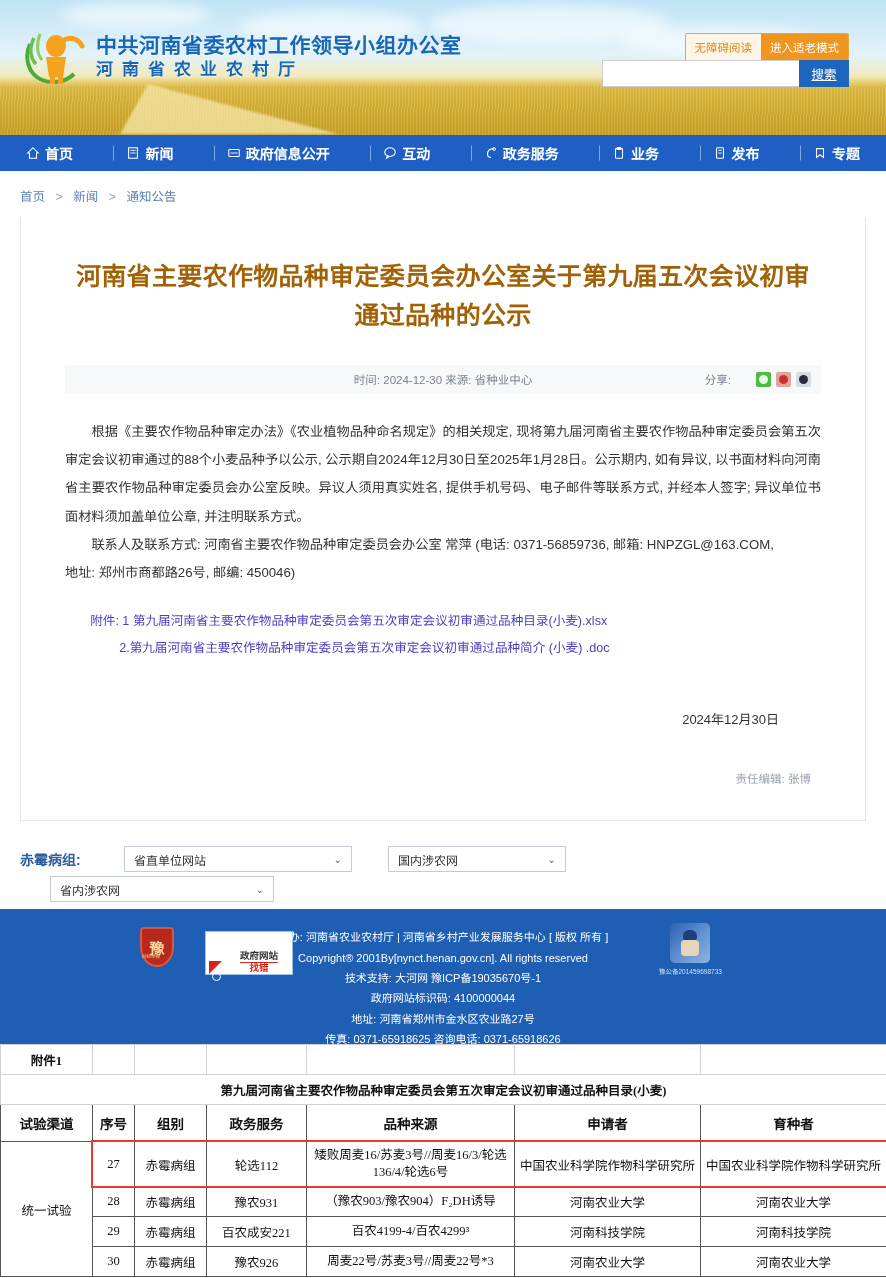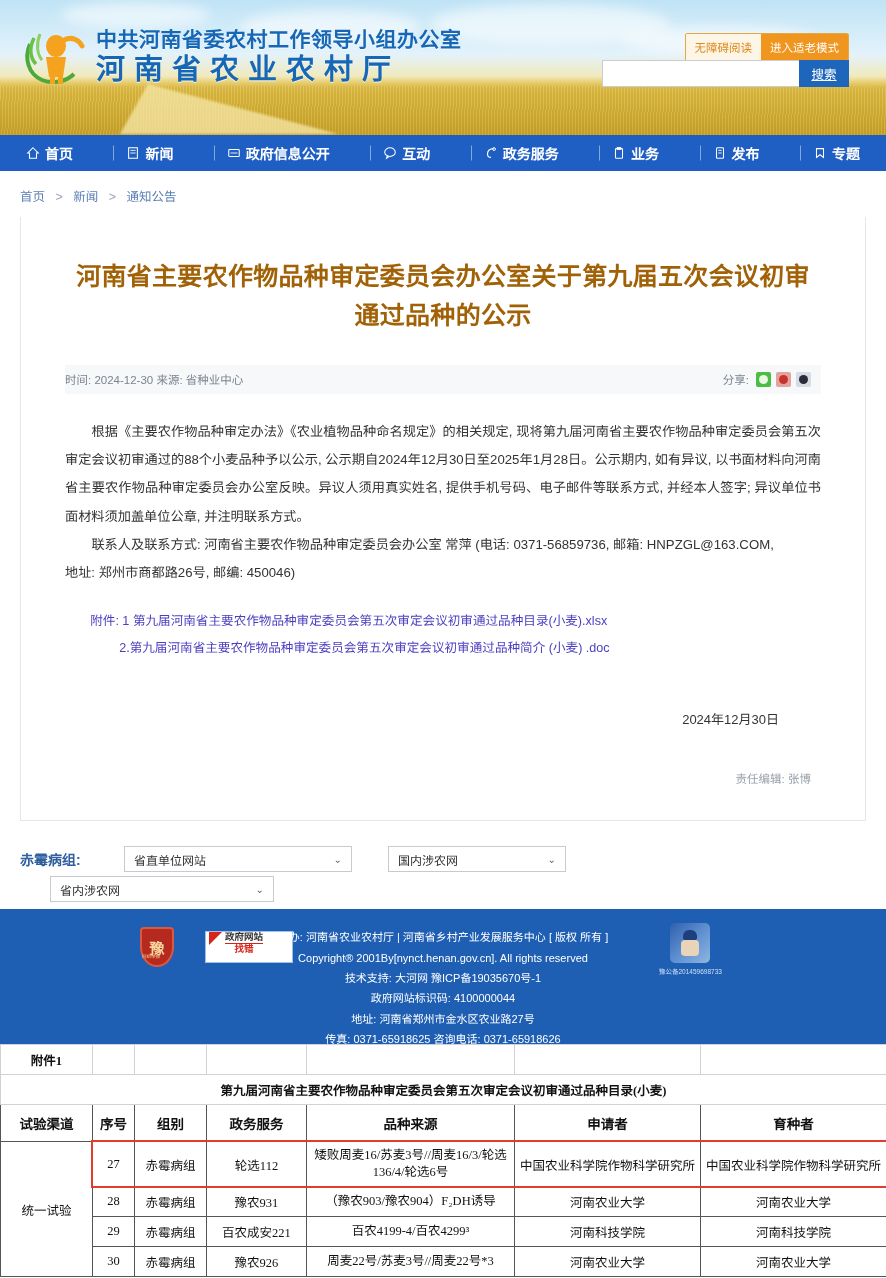--- a/index.html
+++ b/index.html
@@ -64,21 +64,21 @@
     display: flex; align-items: center; gap: 8px;
   }
   .logo-mark { width: 66px; height: 62px; position: relative; }
   .logo-text { line-height: 1; padding-top: 2px; }
   .logo-l1 {
     font-size: 21px; font-weight: bold; color: #1667b5;
     letter-spacing: .5px; white-space: nowrap;
     text-shadow: 0 1px 0 rgba(255,255,255,.7);
   }
   .logo-l2 {
-    font-size: 29px; font-weight: bold; color: #1667b5;
+    font-size: 17px; font-weight: bold; color: #1667b5;
     letter-spacing: 9px; margin-top: 5px; white-space: nowrap;
     text-shadow: 0 1px 0 rgba(255,255,255,.7);
   }
 
   .access-row {
     position: absolute; right: 37px; top: 33px;
     display: flex; border: 1px solid #e5a83c; border-radius: 2px; overflow: hidden;
   }
   .btn-acc {
     font-size: 11.5px; padding: 5px 9px; background: #fdf6e6; color: #e08a1e;
@@ -136,27 +136,27 @@
     padding: 40px 44px 34px;
     min-height: 555px;
   }
   .art-title {
     font-size: 25px; line-height: 1.55; text-align: center;
     color: #a16207; font-weight: bold; letter-spacing: .3px;
     padding: 0 8px;
   }
   .meta {
     margin-top: 30px; background: #f7f8fa; height: 29px;
-    display: flex; align-items: center; 
+    display: flex; align-items: center; justify-content: center;
     position: relative; font-size: 11.5px; color: #7b8390;
   }
   .meta .share {
     position: absolute; right: 10px; display: flex; align-items: center; gap: 5px;
   }
-  .share-label { color: #7b8390; margin-right: 2px; }
+  .share-label { color: #7b8390; margin-right: 20px; }
   .sico { width: 15px; height: 15px; border-radius: 2px; display: inline-block; cursor: pointer; position: relative; }
   .sico.wechat { background: #4bbd43; }
   .sico.weibo  { background: #e5a3a0; }
   .sico.qq     { background: #d6dbe4; }
   .sico::after {
     content: ""; position: absolute; left: 3px; top: 3px; right: 3px; bottom: 3px;
     border-radius: 50%;
   }
   .sico.wechat::after { background: #e9f8e5; }
   .sico.weibo::after  { background: #c7332c; }
@@ -199,23 +199,23 @@
     background: #b5291f; border-radius: 4px 4px 50% 50%;
     border: 2px solid #d8593f;
     display: flex; align-items: center; justify-content: center;
     font-size: 15px; color: #f7d9a0; font-weight: bold;
   }
   .badge-shield span.tiny {
     position: absolute; bottom: 6px; left: 0; right: 0;
     font-size: 4.5px; color: #f2c98e; font-weight: normal;
   }
   .badge-find {
-    position: absolute; left: 205px; top: 22px; width: 88px; height: 32px;
+    position: absolute; left: 205px; top: 22px; width: 88px; height: 44px;
     background: #fff; border: 1px solid #9fc0e8;
-    display: flex; align-items: flex-start; gap: 3px; padding: 0 3px;
+    display: flex; align-items: flex-end; gap: 18px; padding: 0 3px;
   }
   .bf-tri { width: 0; height: 0; border-top: 13px solid #d7241a; border-right: 13px solid transparent; position: relative; }
   .bf-mag {
     position: absolute; left: 3px; top: -2px; width: 9px; height: 9px;
     border: 1.6px solid #fff; border-radius: 50%;
   }
   .bf-txt { line-height: 1.15; }
   .bf-t1 { font-size: 9.5px; color: #333; font-weight: bold; }
   .bf-t2 { font-size: 9.5px; color: #d7241a; font-weight: bold; border-top: 1px solid #d7241a; text-align: center; }
   .badge-police {

